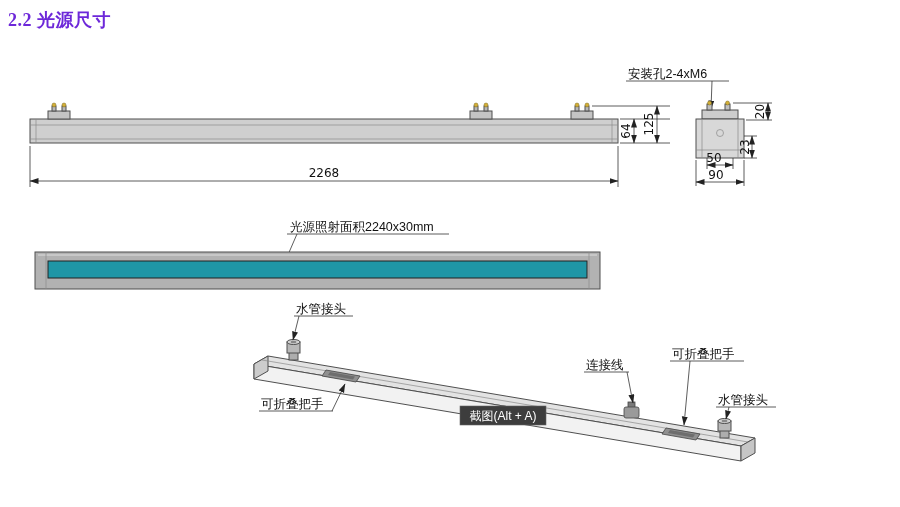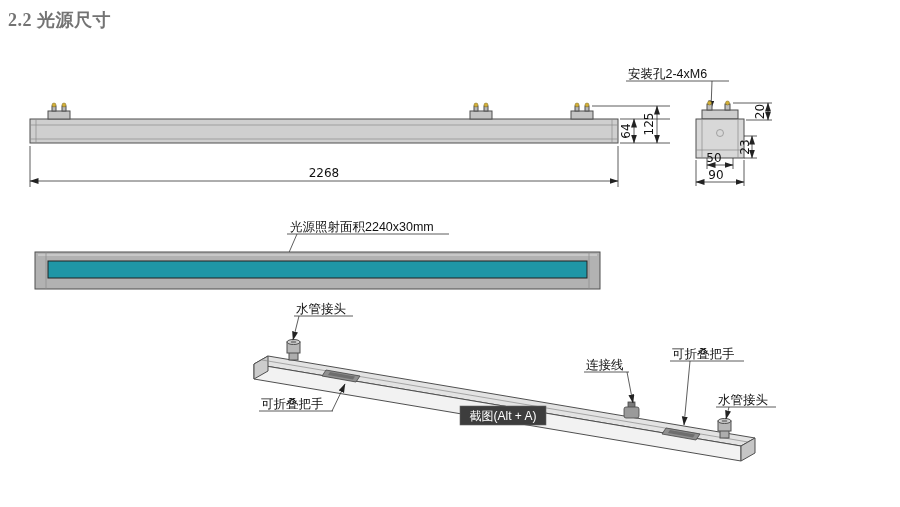--- a/index.html
+++ b/index.html
@@ -3,21 +3,21 @@
 <meta charset="utf-8">
 <style>
   html,body { margin:0; padding:0; background:#ffffff; }
   .page {
     position:relative; width:900px; height:507px; background:#fff;
     overflow:hidden; font-family:"Liberation Sans","DejaVu Sans",sans-serif;
   }
   .heading {
     position:absolute; left:8px; top:8px;
     font-family:"Liberation Serif","DejaVu Serif",serif;
-    font-weight:bold; font-size:18px; color:#737373; letter-spacing:0.5px;
+    font-weight:bold; font-size:18px; color:#6d28d9; letter-spacing:0.5px;
   }
   svg.drawing { position:absolute; left:0; top:0; }
   text { fill:#111; }
   .dim  { font-family:"DejaVu Sans","Liberation Sans",sans-serif; font-size:12px; }
   .cjk  { font-family:"Liberation Sans","DejaVu Sans",sans-serif; font-size:12.5px; }
   .tip  { font-family:"Liberation Sans","DejaVu Sans",sans-serif; font-size:12px; fill:#ffffff; }
   .thin    { stroke:#333; stroke-width:0.8; fill:none; }
   .outline { stroke:#4f4f4f; stroke-width:1; }
   .soft    { stroke:#8a8a8a; stroke-width:0.7; fill:none; }
 </style>

